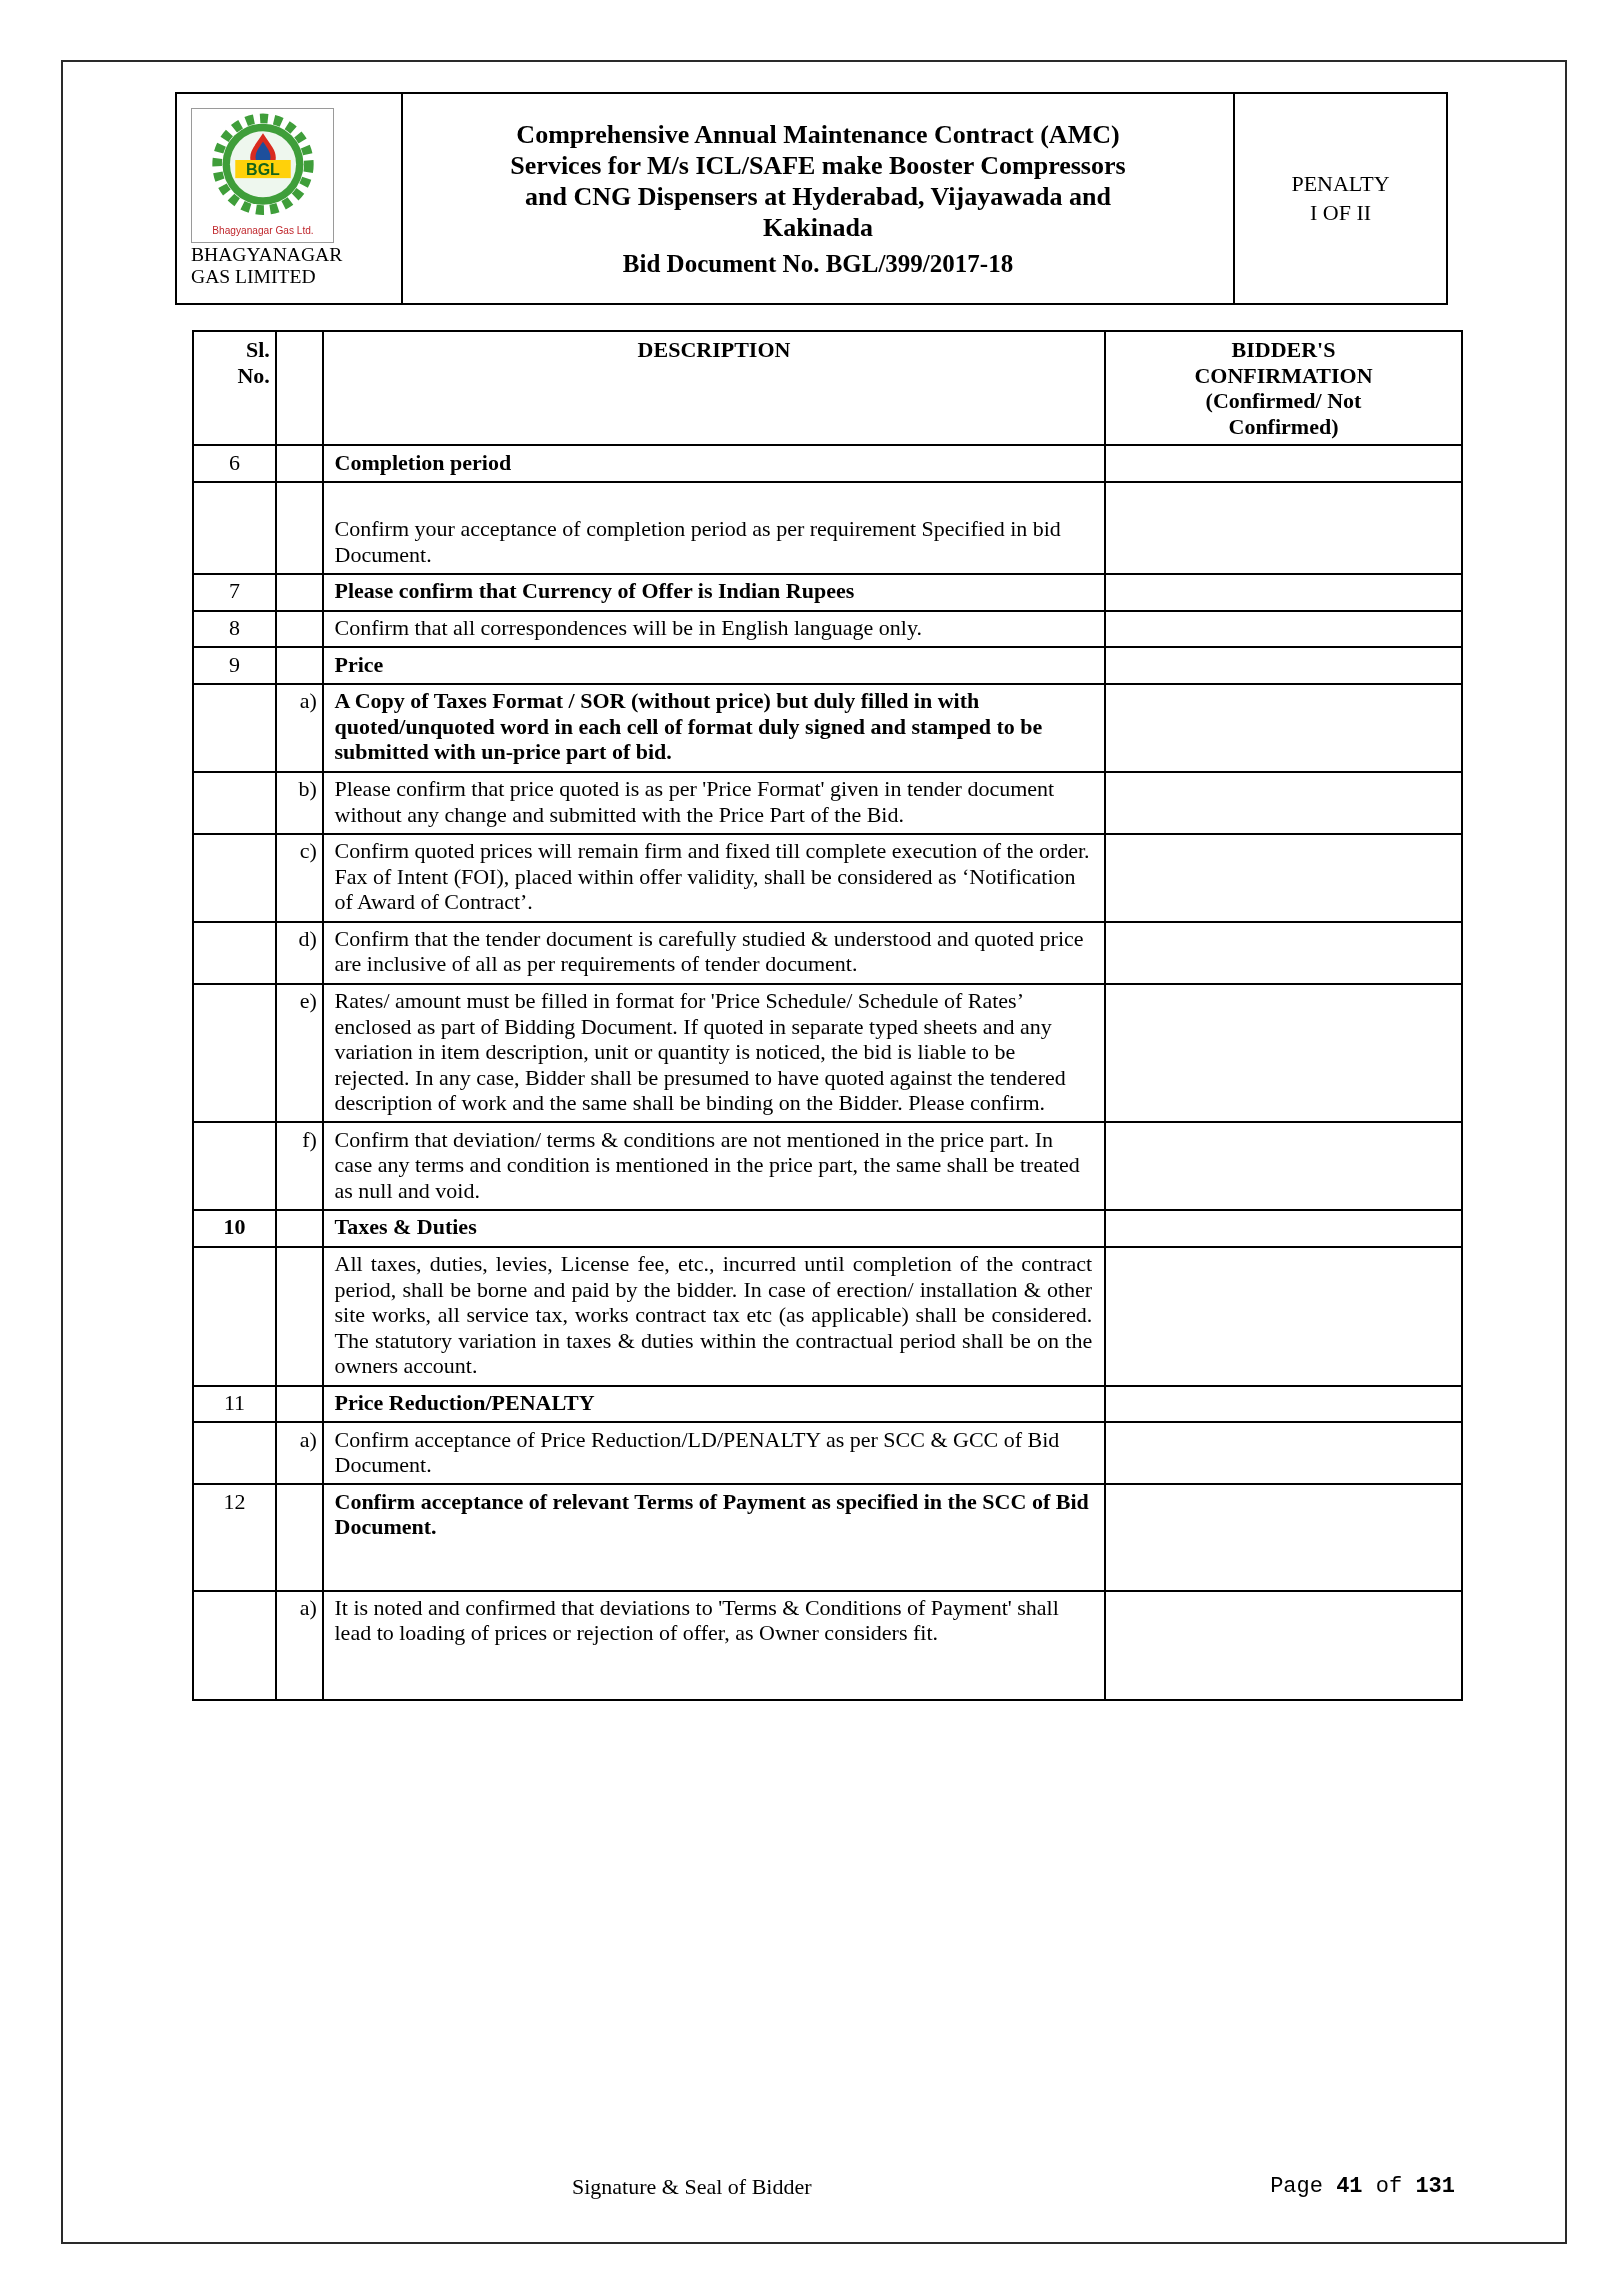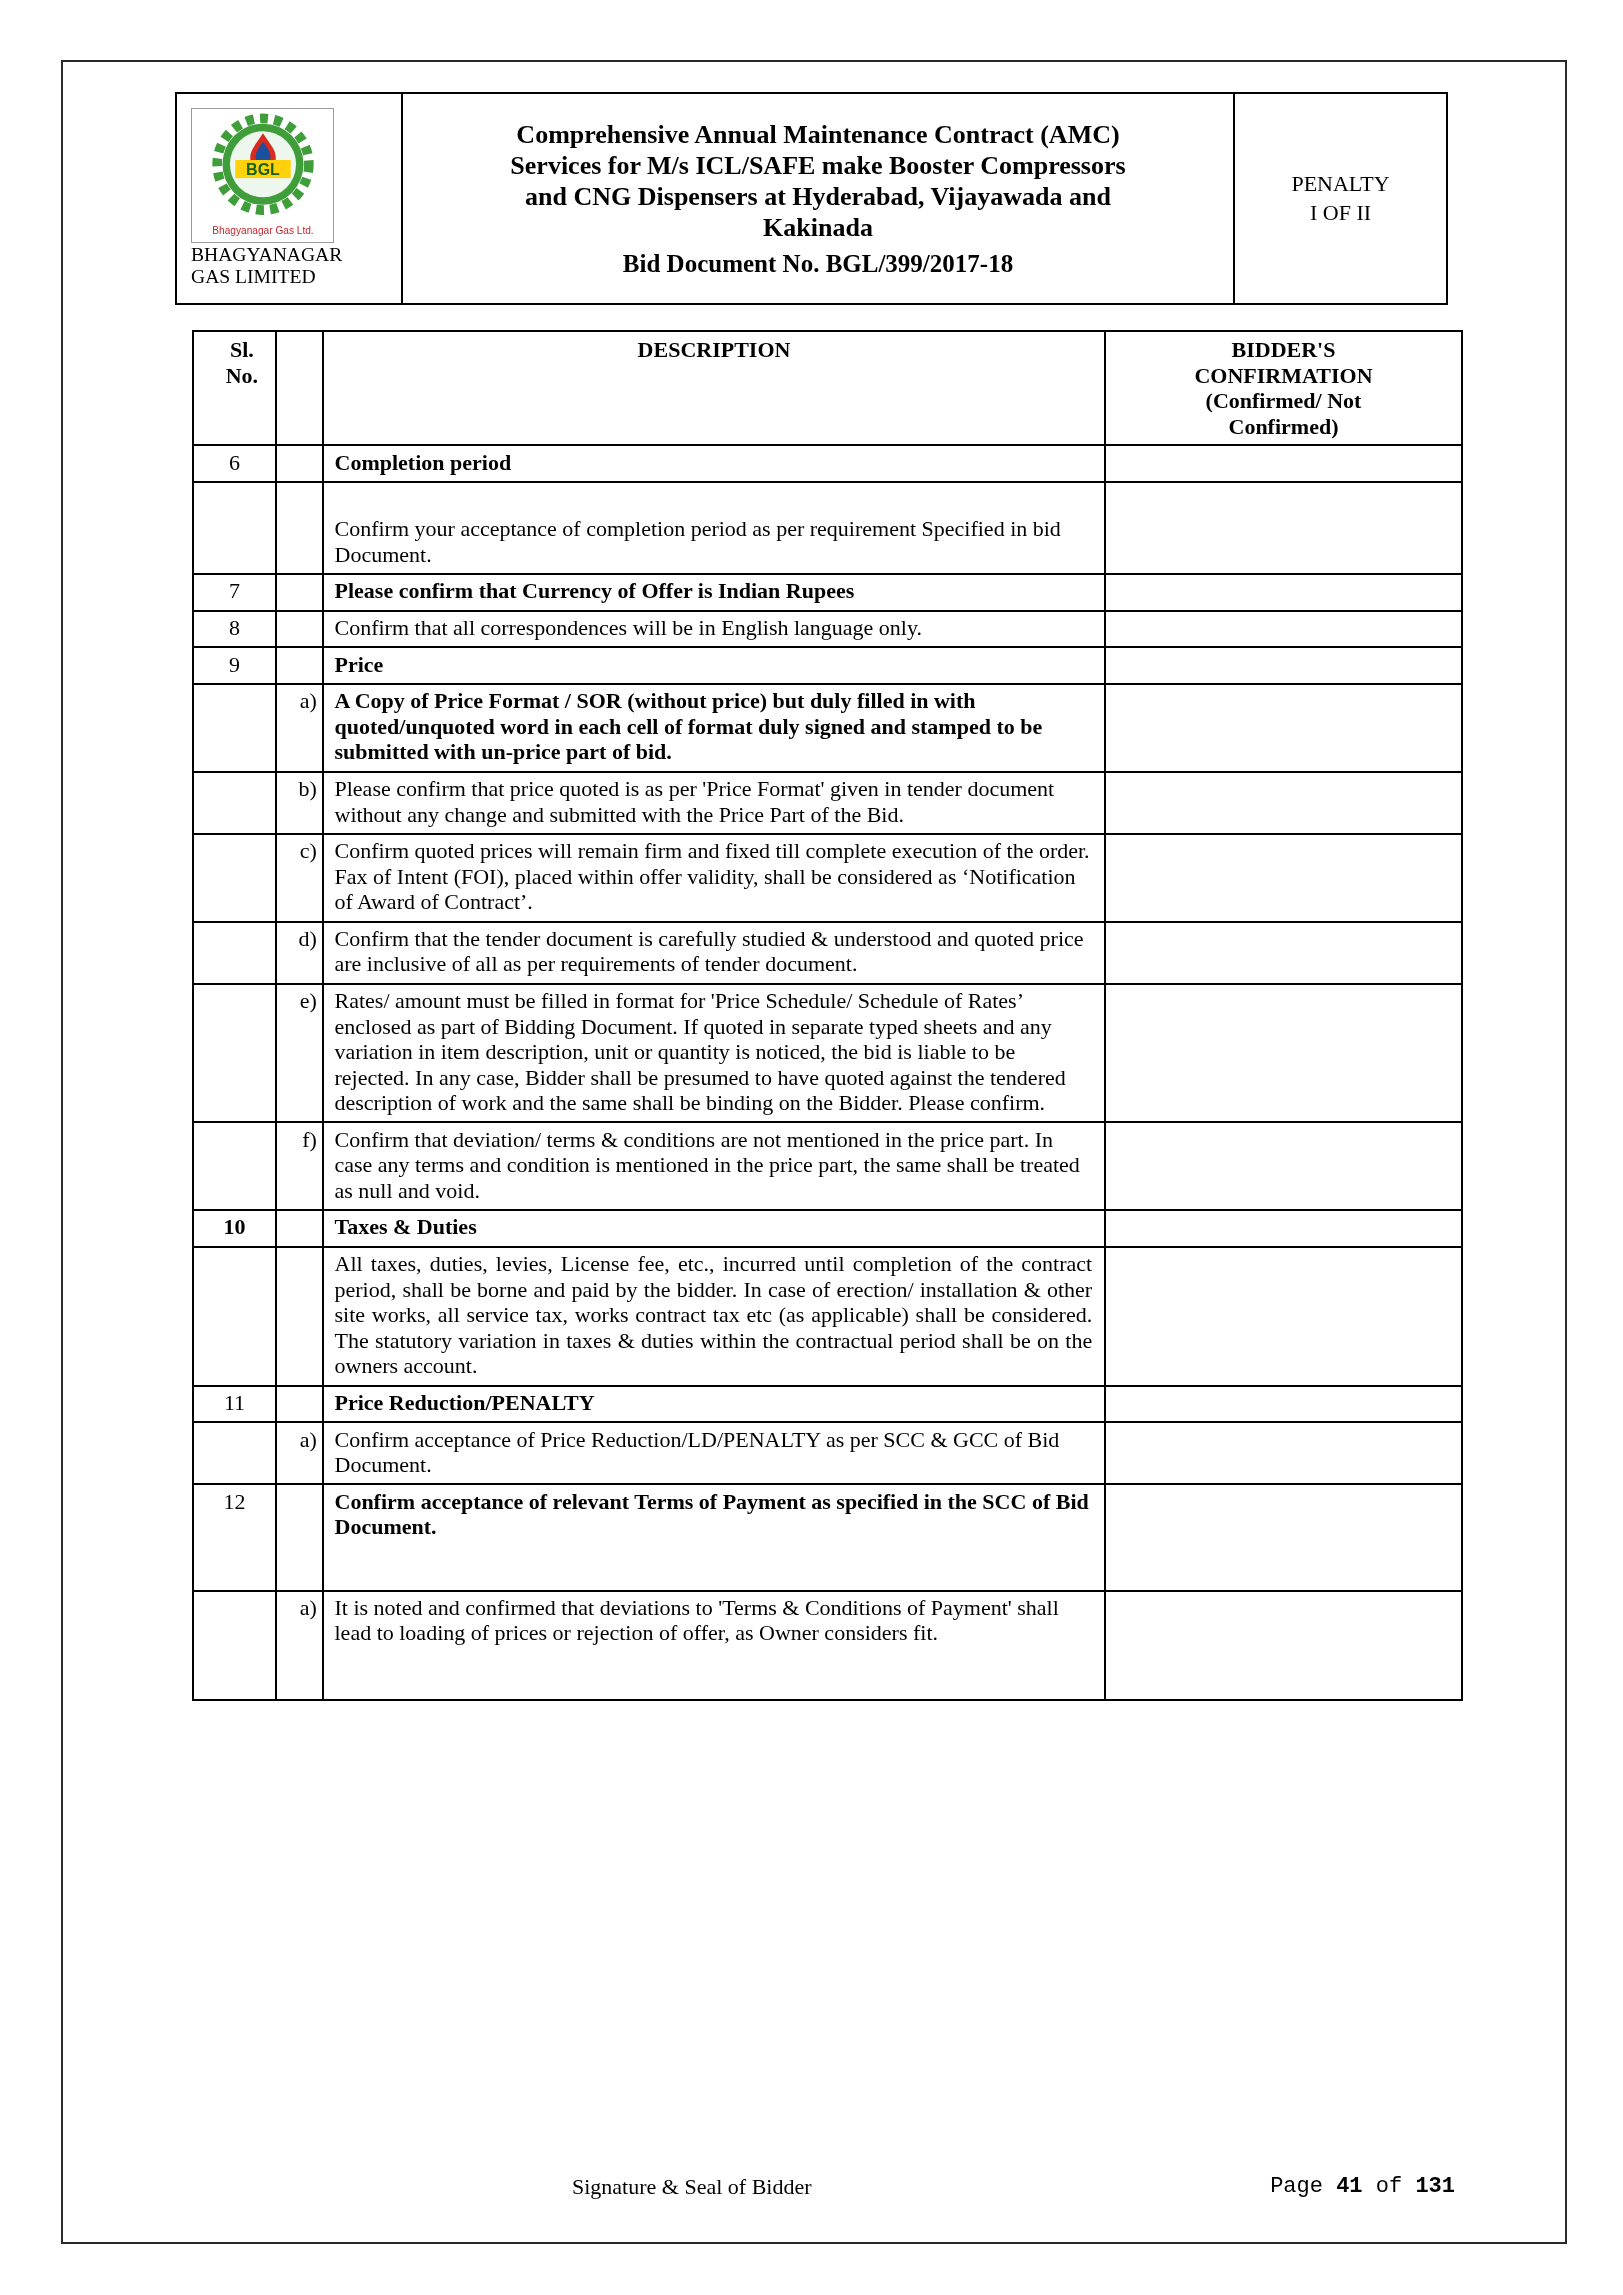--- a/index.html
+++ b/index.html
@@ -23,21 +23,21 @@
   .company-name{font-size:19.6px;line-height:1.15;margin-top:1.3px;}
   .title-cell{text-align:center;}
   .doc-title{font-weight:bold;font-size:26px;line-height:31px;}
   .bid-doc{font-weight:bold;font-size:25px;margin-top:6.5px;}
   .volume-cell{text-align:center;font-size:22px;line-height:1.35;}
 
   
   .main-table{position:absolute;left:192px;top:330px;width:1269px;font-size:22px;line-height:25.5px;}
   .main-table th,.main-table td{border:2px solid #000;vertical-align:top;}
   .main-table th{font-weight:bold;padding:5.2px 5.2px;}
-  th.h-sl{text-align:center;padding-left:20px;}
+  th.h-sl{text-align:right;padding-left:20px;}
   th.h-desc{text-align:center;}
   th.h-conf{text-align:center;}
   .col-sl{text-align:center;padding-top:3.3px;}
   .col-sl.bold{font-weight:bold;}
   .col-letter{text-align:right;padding:3.3px 5.2px 0 0;}
   .col-desc{padding:3.3px 11.8px 5.9px 10.5px;}
   .col-desc.bold{font-weight:bold;}
   .col-desc.justify{text-align:justify;}
   .col-desc.gap-top{padding-top:33px;}
   .col-conf{background:#fff;}
@@ -140,21 +140,21 @@
       </tr>
       <tr>
         <td class="col-sl">9</td>
         <td class="col-letter"></td>
         <td class="col-desc bold">Price</td>
         <td class="col-conf"></td>
       </tr>
       <tr>
         <td class="col-sl"></td>
         <td class="col-letter">a)</td>
-        <td class="col-desc bold">A Copy of  Price Format / SOR (without price) but duly filled in with quoted/unquoted word in each cell of format duly signed and stamped to be submitted with un-price part of bid.</td>
+        <td class="col-desc bold">A Copy of  Taxes Format / SOR (without price) but duly filled in with quoted/unquoted word in each cell of format duly signed and stamped to be submitted with un-price part of bid.</td>
         <td class="col-conf"></td>
       </tr>
       <tr>
         <td class="col-sl"></td>
         <td class="col-letter">b)</td>
         <td class="col-desc">Please confirm that price quoted is as per 'Price Format' given in tender document without any change and submitted with the Price Part of the Bid.</td>
         <td class="col-conf"></td>
       </tr>
       <tr>
         <td class="col-sl"></td>

